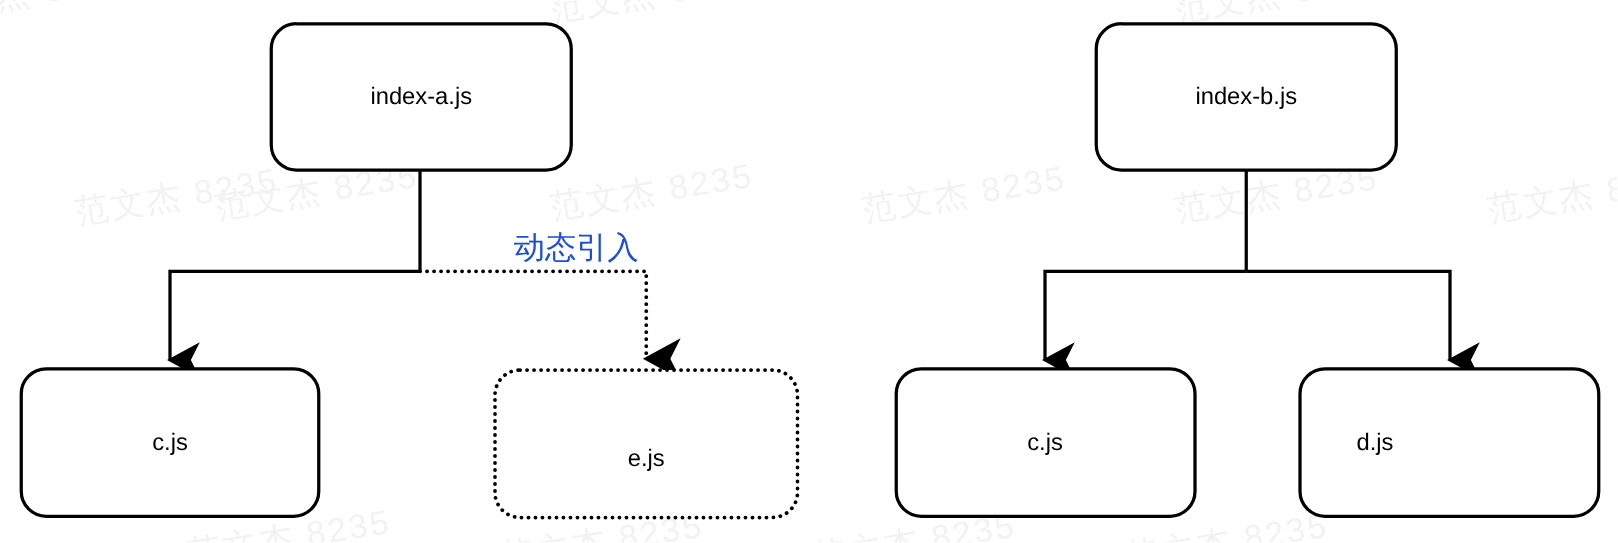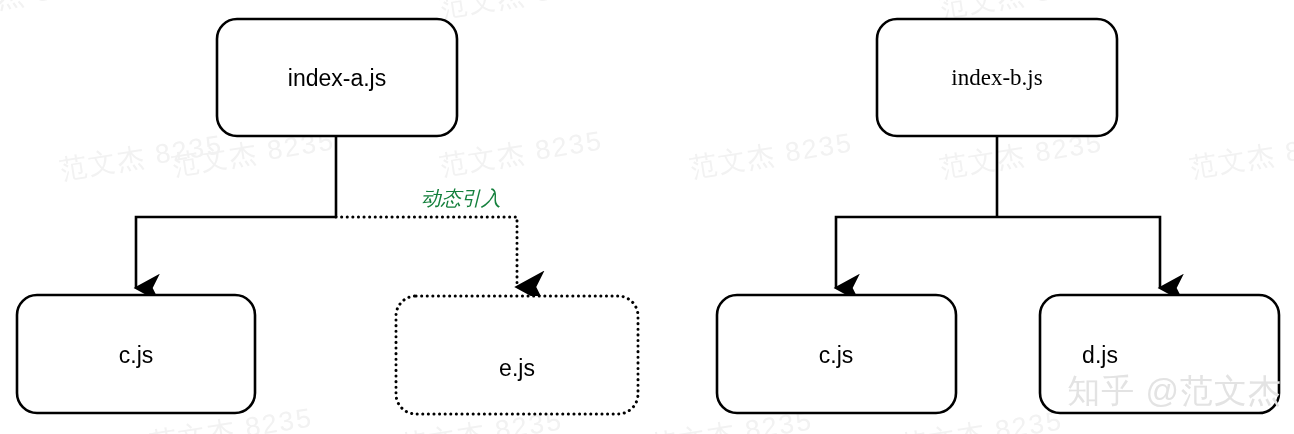--- a/index.html
+++ b/index.html
@@ -35,36 +35,35 @@
   }
   
   #diagram {
     position: absolute;
     inset: 0;
     z-index: 2;
   }
   .node-label {
     position: absolute;
     z-index: 3;
-    font-size: 23px;
+    font-size: 19px;
     color: #000000;
     text-align: center;
     white-space: nowrap;
     transform: translate(-50%, -50%);
     font-family: "Liberation Sans", "DejaVu Sans", sans-serif;
   }
   .edge-label {
     position: absolute;
     z-index: 3;
-    font-size: 20px;
-    color: #15803d;
+    font-size: 25px;
+    color: #1d4ed8;
     white-space: nowrap;
     transform: translate(-50%, -50%);
     font-family: "Liberation Sans", "DejaVu Sans", sans-serif;
-    font-style: italic;
   }
   
   #brand-watermark {
     position: absolute;
     right: 12px;
     bottom: 20px;
     z-index: 4;
     color: #e3e3e3;
     font-size: 33px;
     letter-spacing: 1px;
@@ -123,21 +122,20 @@
     <rect x="877" y="19" width="240" height="117" rx="20" ry="20" fill="#ffffff" stroke="#000000" stroke-width="2.6"></rect>
 
     <rect x="717" y="295" width="239" height="118" rx="20" ry="20" fill="#ffffff" stroke="#000000" stroke-width="2.6"></rect>
 
     <rect x="1040" y="295" width="239" height="118" rx="20" ry="20" fill="#ffffff" stroke="#000000" stroke-width="2.6"></rect>
   </svg>
 
   <div class="node-label" style="left:337px; top:78px;">index-a.js</div>
   <div class="node-label" style="left:136px; top:355px;">c.js</div>
   <div class="node-label" style="left:517px; top:368px;">e.js</div>
-  <div class="node-label" style="left:997px; top:78px;font-family:Liberation Serif, serif;">index-b.js</div>
+  <div class="node-label" style="left:997px; top:78px;">index-b.js</div>
   <div class="node-label" style="left:836px; top:355px;">c.js</div>
   <div class="node-label" style="left:1100px; top:355px;">d.js</div>
 
   <div class="edge-label" style="left:461px; top:198px;">动态引入</div>
 
-  <div id="brand-watermark">知乎 @范文杰</div>
 
 </div>
 
 </body></html>

